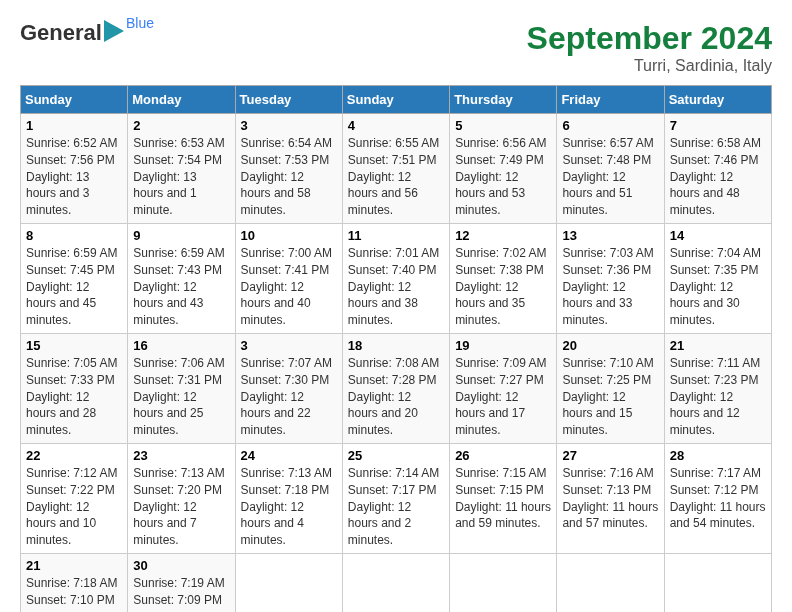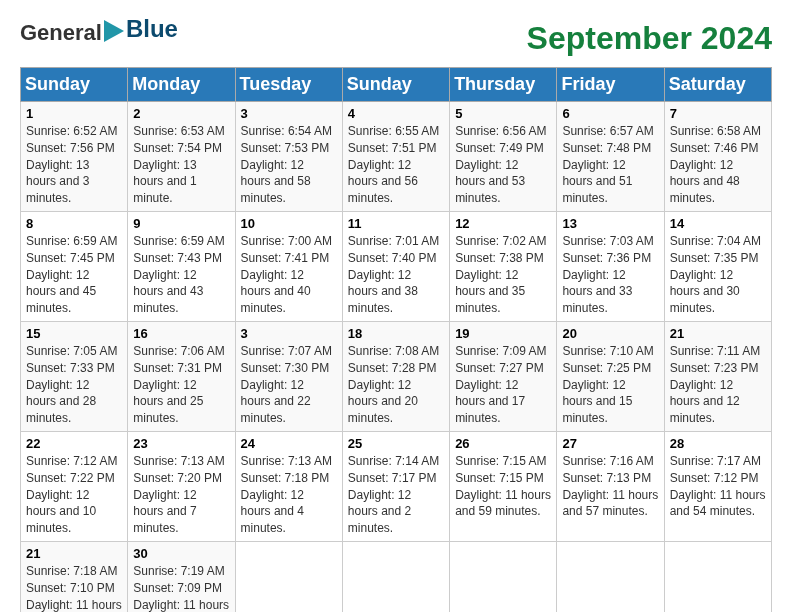--- a/index.html
+++ b/index.html
@@ -36,21 +36,21 @@
     table {
       width: 100%;
       border-collapse: collapse;
       font-size: 11px;
     }
     thead tr th {
       background-color: #2979b8;
       color: #fff;
       padding: 6px 4px;
       text-align: left;
-      font-size: 18px;
+      font-size: 13px;
       font-weight: bold;
       border: 1px solid #aaa;
     }
     tbody tr td {
       vertical-align: top;
       padding: 4px 5px;
       border: 1px solid #ccc;
       width: 14.28%;
       min-height: 80px;
       height: 90px;
@@ -83,24 +83,25 @@
 <div class="header-area">
   <div class="logo">
     <div style="display:flex; align-items:center;">
       <span style="font-size:22px; font-weight:bold; color:#333;">General</span>
       <div style="position:relative; margin-left:2px;">
         <svg width="20" height="22" viewBox="0 0 20 22">
           <polygon points="0,0 20,11 0,22" fill="#2196a8"></polygon>
         </svg>
       </div>
     </div>
-    <div style="font-size:24px; font-weight:bold; color:#0c4a6e; margin-top:-5px; margin-left:2px;">Blue</div>
+    <div style="font-size:14px; font-weight:normal; color:#3b82f6; margin-top:-5px; margin-left:2px;">Blue</div>
   </div>
   <div class="title-block">
     <div class="month-title">September 2024</div>
+    <div class="location-title">Turri, Sardinia, Italy</div>
   </div>
 </div>
 
 <table>
   <thead>
     <tr>
       <th>Sunday</th>
       <th>Monday</th>
       <th>Tuesday</th>
       <th>Sunday</th>

